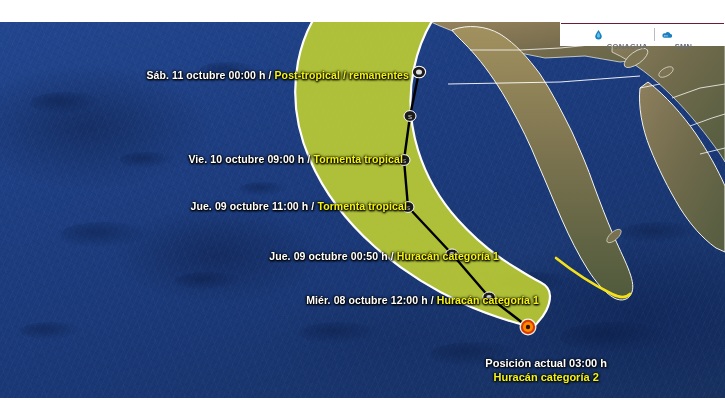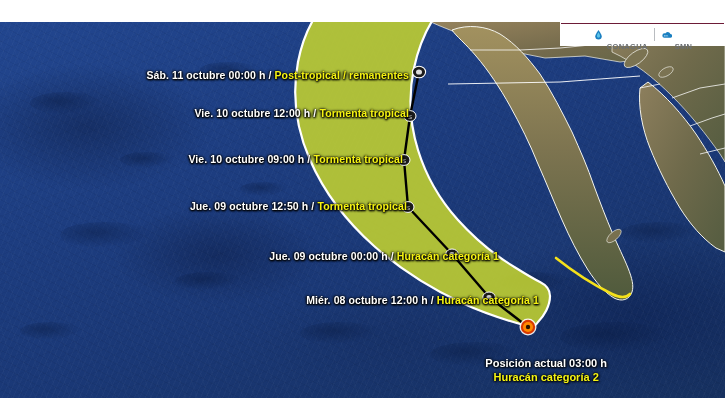--- a/index.html
+++ b/index.html
@@ -251,34 +251,31 @@
         <circle cx="528" cy="305" r="7.2" fill="#d93a00"></circle>
         <circle cx="528" cy="305" r="5" fill="#ff8a00"></circle>
         <circle cx="528" cy="305" r="2.2" fill="#2b1500"></circle>
       </g>
     </svg>
 
     <div class="trk-label" style="right:316px; top:47px;">
       <span>Sáb. 11 octubre 00:00 h</span><span class="sep"> / </span><span class="cat">Post-tropical / remanentes</span>
     </div>
 
-    <div class="trk-label" style="right:316px; top:85px;">
-      <span>Vie. 10 octubre 12:00 h</span><span class="sep"> / </span><span class="cat">Tormenta tropical</span>
-    </div>
 
     <div class="trk-label" style="right:322px; top:131px;">
       <span>Vie. 10 octubre 09:00 h</span><span class="sep"> / </span><span class="cat">Tormenta tropical</span>
     </div>
 
     <div class="trk-label" style="right:318px; top:178px;">
-      <span>Jue. 09 octubre 12:50 h</span><span class="sep"> / </span><span class="cat">Tormenta tropical</span>
+      <span>Jue. 09 octubre 11:00 h</span><span class="sep"> / </span><span class="cat">Tormenta tropical</span>
     </div>
 
     <div class="trk-label" style="right:226px; top:228px;">
-      <span>Jue. 09 octubre 00:00 h</span><span class="sep"> / </span><span class="cat">Huracán categoría 1</span>
+      <span>Jue. 09 octubre 00:50 h</span><span class="sep"> / </span><span class="cat">Huracán categoría 1</span>
     </div>
 
     <div class="trk-label" style="right:186px; top:272px;padding-left:21px;">
       <span>Miér. 08 octubre 12:00 h</span><span class="sep"> / </span><span class="cat">Huracán categoría 1</span>
     </div>
 
     <div id="current-label">
       <span class="l1">Posición actual 03:00 h</span>
       <span class="l2">Huracán categoría 2</span>
     </div>

